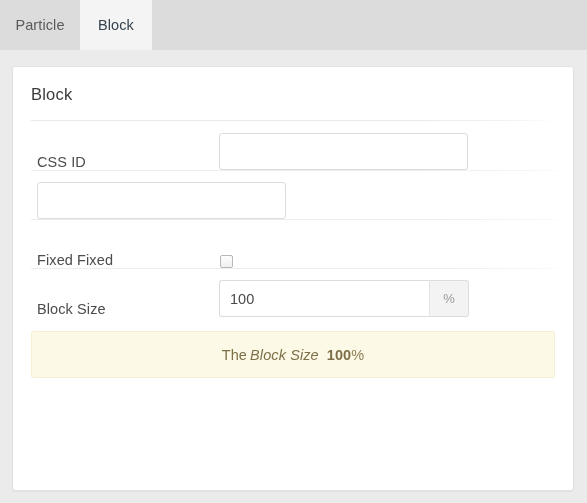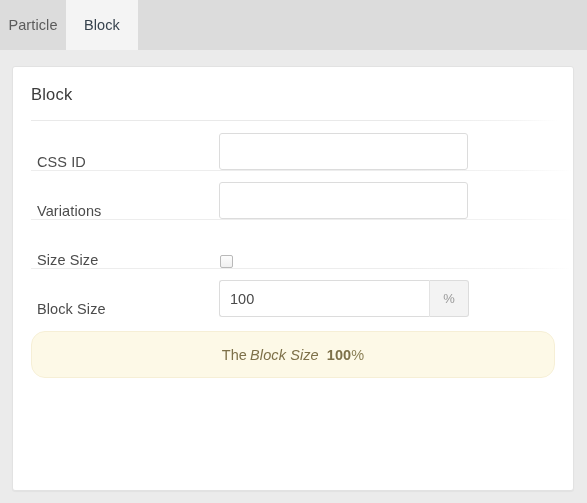--- a/index.html
+++ b/index.html
@@ -31,21 +31,21 @@
     align-items: center;
     justify-content: center;
     height: 50px;
     box-sizing: border-box;
     font-size: 14.5px;
     letter-spacing: .1px;
     cursor: pointer;
     user-select: none;
   }
   .tab-particle {
-    width: 66px;
+    width: 80px;
     color: #5b5b5b;
     background: #dcdcdc;
   }
   .tab-block {
     width: 72px;
     color: #36424d;
     background: #f4f4f4;
   }
   .tabbar-rest {
     flex: 1;
@@ -185,21 +185,21 @@
     margin-left: 1px;
   }
 
   
   .notice {
     margin: 14px 18px 0 18px;
     height: 47px;
     box-sizing: border-box;
     background: #fdf9e7;
     border: 1px solid #f6efd6;
-    border-radius: 14px;
+    border-radius: 2px;
     display: flex;
     align-items: center;
     justify-content: center;
     font-size: 14.5px;
     color: #7d7048;
     letter-spacing: .1px;
   }
   .notice em {
     font-style: italic;
     margin: 0 4px 0 3px;
@@ -232,29 +232,28 @@
 
     <div class="row">
       <div class="row-label">CSS ID</div>
       <div class="row-field">
         <input class="text-input" type="text" value="" style="">
       </div>
     </div>
 
 
     <div class="row">
-      <div class="row-label">Variations</div>
       <div class="row-field">
         <input class="text-input" type="text" value="" style="">
       </div>
     </div>
 
 
     <div class="row">
-      <div class="row-label">Size Size</div>
+      <div class="row-label">Fixed Fixed</div>
       <div class="row-field">
         <div class="checkbox"></div>
       </div>
     </div>
 
     <div class="row">
       <div class="row-label">Block Size</div>
       <div class="row-field">
         <div class="input-group">
           <input class="text-input" type="text" value="100" style="">

